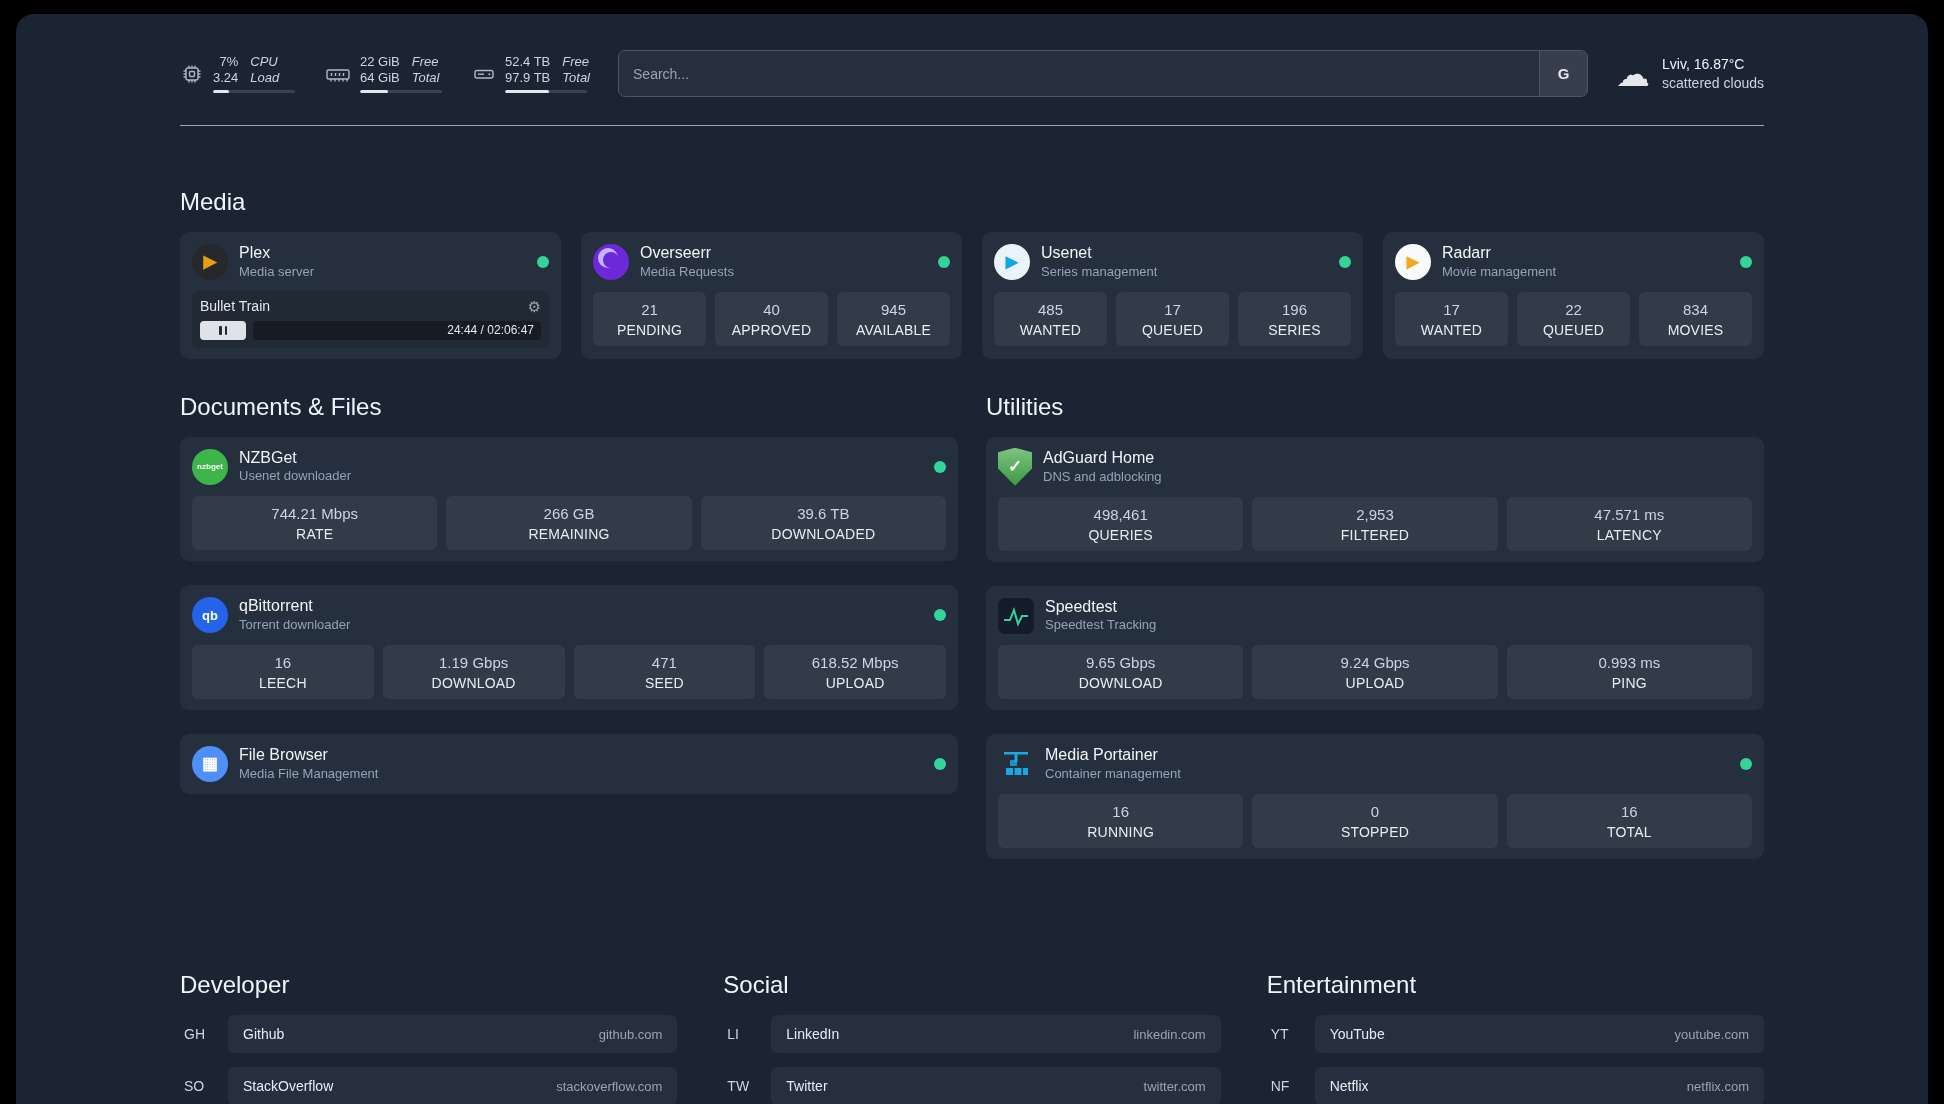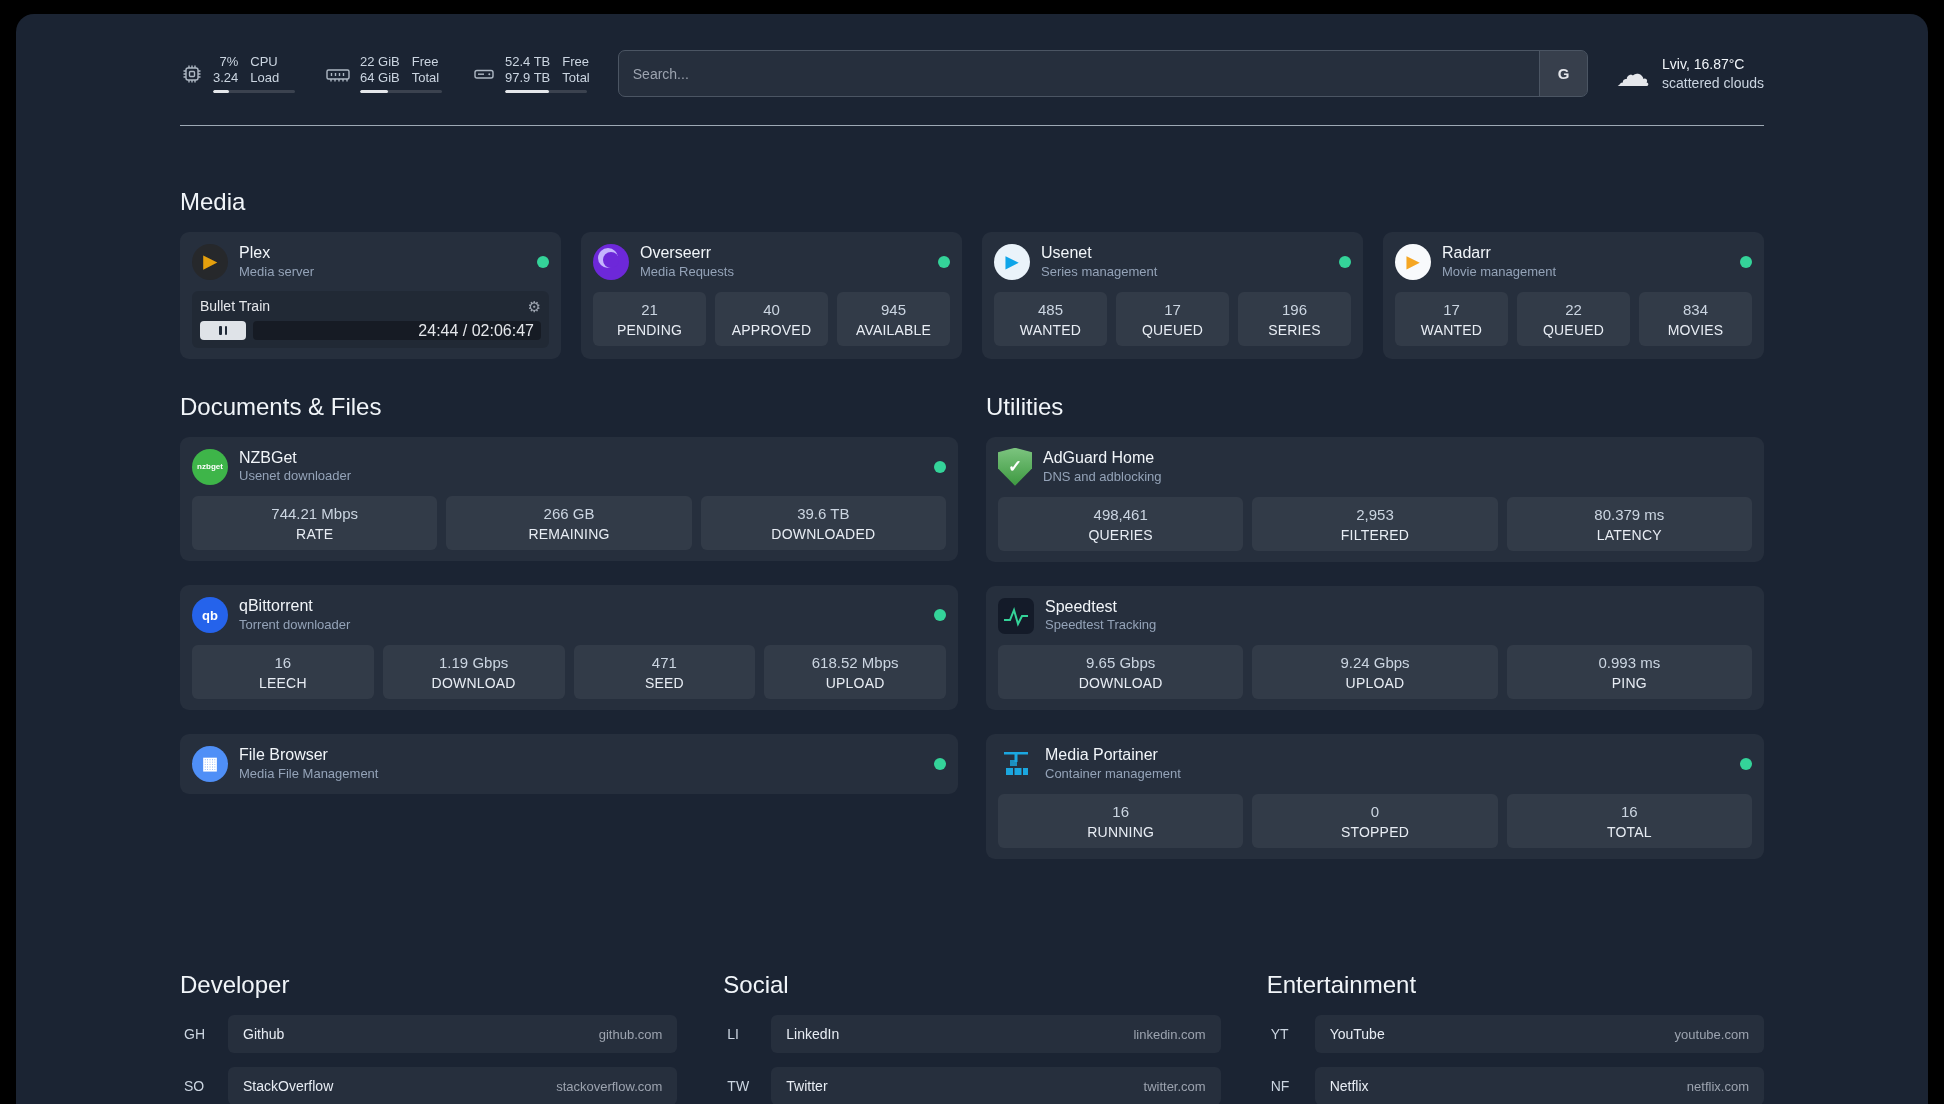--- a/index.html
+++ b/index.html
@@ -11,21 +11,21 @@
   .container { max-width:1640px; margin:0 auto; padding:0 28px; }
 
   
   .topbar { display:flex; align-items:center; gap:28px; }
   .resources { display:flex; gap:30px; align-items:center; }
   .res { display:flex; align-items:center; gap:9px; }
   .res svg { display:block; }
   .res-body { display:flex; flex-direction:column; }
   .res-rows { display:flex; gap:12px; font-size:13px; color:#cbd5e1; line-height:1.25; }
   .res-vals { display:flex; flex-direction:column; align-items:flex-end; }
-  .res-labels { display:flex; flex-direction:column; align-items:flex-start; }
+  .res-labels { display:flex; flex-direction:column; align-items:flex-start;font-style:italic; }
   .res-bar { margin-top:4px; height:3px; width:82px; background:rgba(255,255,255,0.14); border-radius:2px; overflow:hidden; }
   .res-bar-fill { height:100%; background:#e5e7eb; border-radius:2px; }
 
   .searchbox { flex:1; display:flex; align-items:stretch; height:47px;
     background:rgba(255,255,255,0.05); border:1px solid #4b5563; border-radius:7px; overflow:hidden; }
   .searchbox input { flex:1; background:transparent; border:none; outline:none; color:#e5e7eb;
     font-size:14px; padding:0 14px; font-family:"Liberation Sans", sans-serif; }
   .searchbox input::placeholder { color:#9ca3af; }
   .search-btn { width:48px; display:flex; align-items:center; justify-content:center;
     background:rgba(255,255,255,0.08); border-left:1px solid #4b5563; color:#e5e7eb;
@@ -83,21 +83,21 @@
   
   .player { margin-top:10px; background:rgba(0,0,0,0.12); border-radius:6px; padding:7px 8px 8px 8px; }
   .player-top { display:flex; align-items:flex-end; justify-content:space-between; }
   .np-title { font-size:14px; color:#e5e7eb; }
   .gear { color:#9ca3af; font-size:15px; cursor:pointer; line-height:1; }
   .player-controls { display:flex; align-items:center; gap:7px; margin-top:7px; }
   .pause-chip { width:46px; height:19px; border-radius:4px; background:#dfe3e8;
     display:flex; align-items:center; justify-content:center; gap:3px; cursor:pointer; flex:none; }
   .pbar { width:2.5px; height:9px; background:#1f2937; border-radius:1px; }
   .seek { flex:1; height:19px; position:relative; background:rgba(0,0,0,0.32); border-radius:4px; }
-  .seek-time { position:absolute; right:7px; top:0; line-height:19px; font-size:16px; color:#e5e7eb; white-space:nowrap; }
+  .seek-time { position:absolute; right:7px; top:0; line-height:19px; font-size:12px; color:#e5e7eb; white-space:nowrap; }
 
   
   .bookmarks { display:grid; grid-template-columns:1fr 1fr 1fr; gap:46px; margin-top:88px; }
   .bm-row { display:flex; align-items:center; margin-bottom:14px; }
   .bm-abbr { width:48px; color:#cbd5e1; font-size:14px; padding-left:4px; flex:none; }
   .bm-pill { flex:1; display:flex; align-items:center; justify-content:space-between;
     background:rgba(255,255,255,0.05); border-radius:6px; height:38px; padding:0 15px; cursor:pointer; }
   .bm-name { color:#e8edf4; font-size:14px; }
   .bm-domain { color:#9ca3af; font-size:13px; }
 </style>
@@ -393,21 +393,21 @@
           <div class="stats">
             <div class="stat">
               <div class="stat-v">498,461</div>
               <div class="stat-l">QUERIES</div>
             </div>
             <div class="stat">
               <div class="stat-v">2,953</div>
               <div class="stat-l">FILTERED</div>
             </div>
             <div class="stat">
-              <div class="stat-v">80.379 ms</div>
+              <div class="stat-v">47.571 ms</div>
               <div class="stat-l">LATENCY</div>
             </div>
           </div>
         </div>
 
         <div class="card">
           <div class="card-head">
             <span class="icon-speedtest">
               <svg width="28" height="26" viewBox="0 0 28 26" fill="none" stroke="#34d399" stroke-width="2">
                 <polyline points="2,17 8,17 12,7 16,21 20,13 26,13"></polyline>

